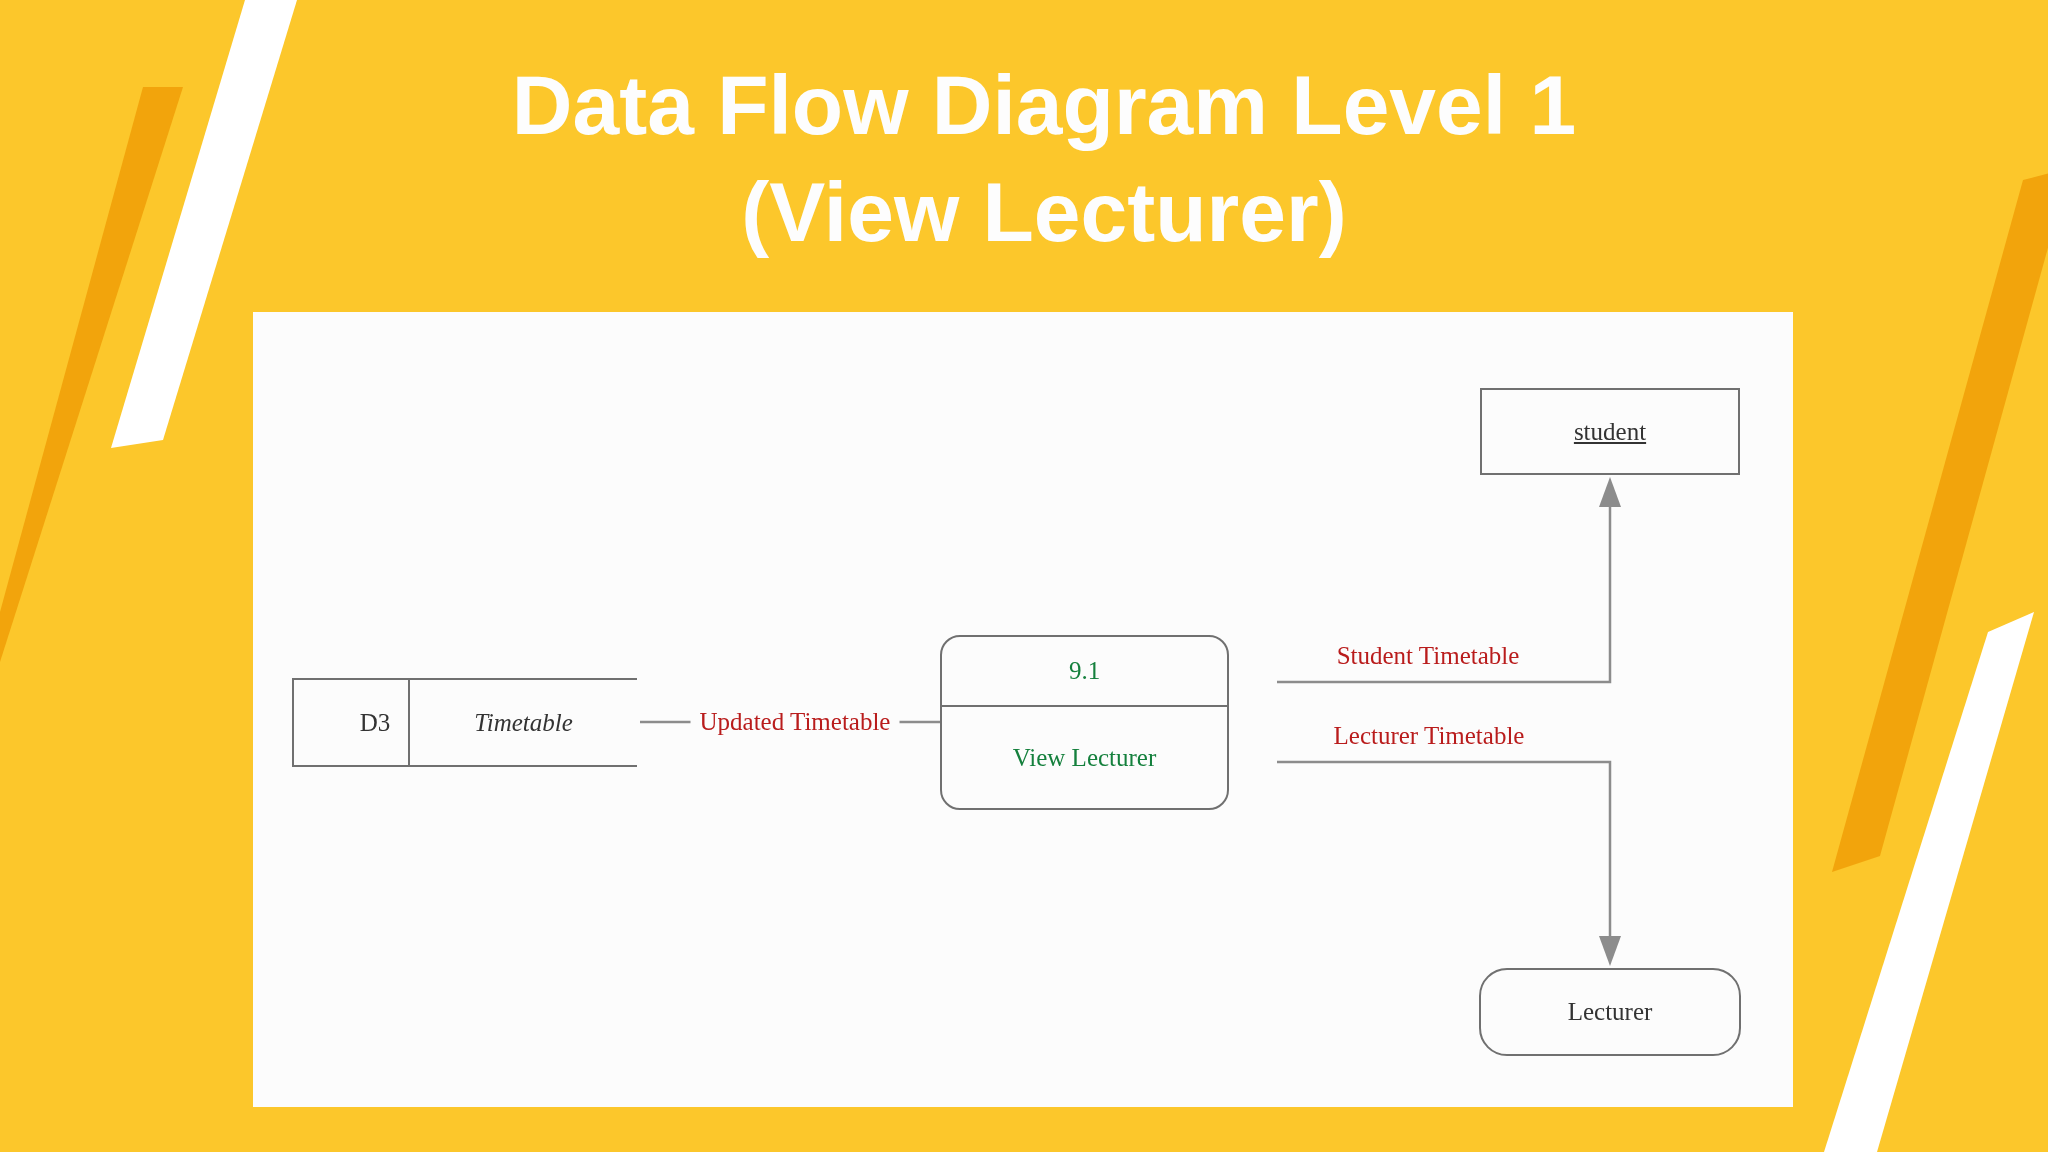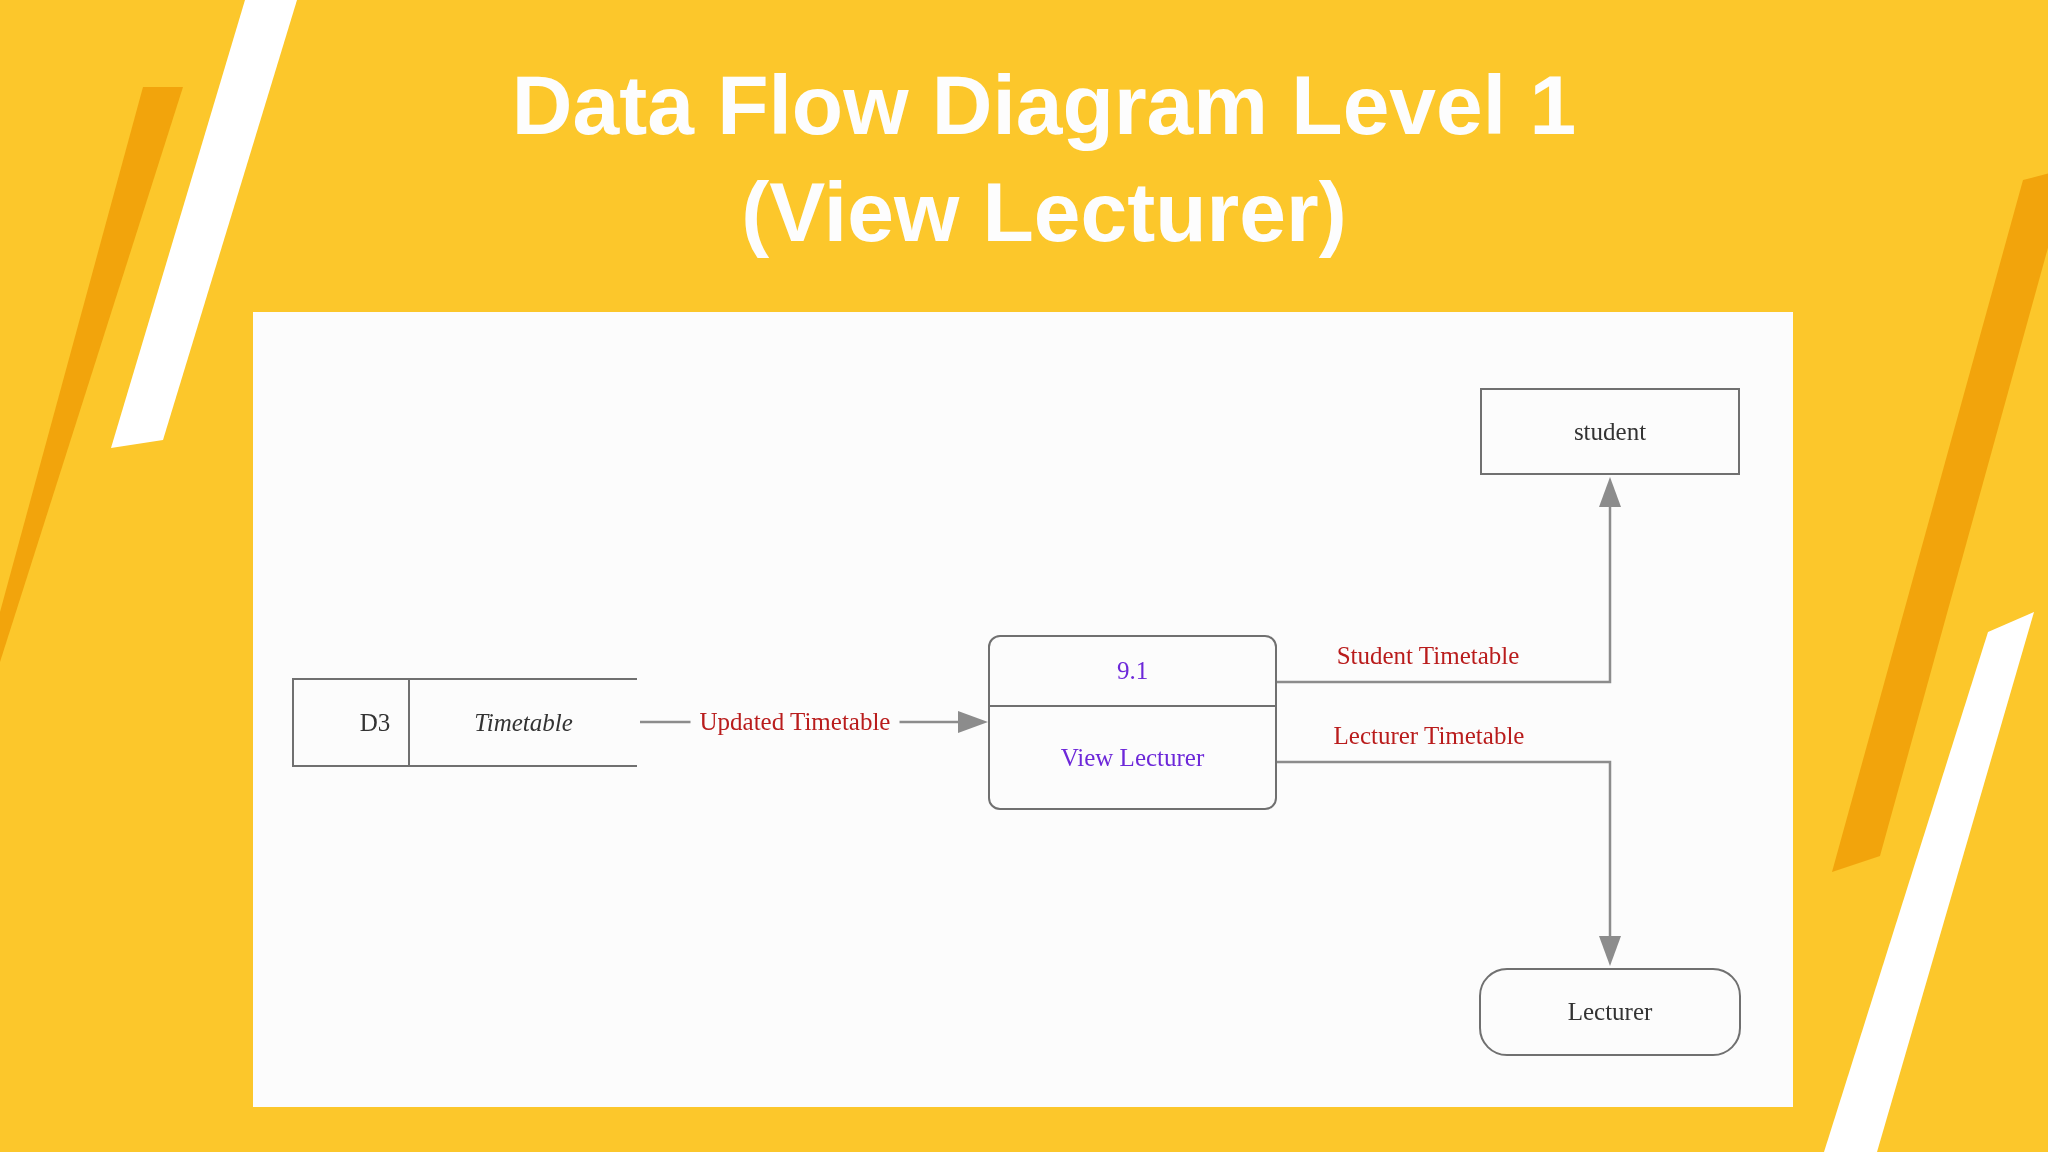--- a/index.html
+++ b/index.html
@@ -16,40 +16,40 @@
   .canvas{
     position:absolute;left:253px;top:312px;width:1540px;height:795px;
     background:#FCFCFC;
   }
   .entity{
     position:absolute;border:2px solid #707070;background:#FCFCFC;
     display:flex;align-items:center;justify-content:center;
     font-family:"Liberation Serif","DejaVu Serif",serif;
     font-size:25px;color:#333333;box-sizing:border-box;
   }
-  .entity-student{left:1480px;top:388px;width:260px;height:87px;}
+  .entity-student{left:1480px;top:388px;width:260px;height:87px;text-decoration:underline;}
   .entity-lecturer{left:1479px;top:968px;width:262px;height:88px;border-radius:28px;}
   .datastore{
     position:absolute;left:292px;top:678px;width:345px;height:89px;
     border:2px solid #707070;border-right:none;background:#FCFCFC;
     display:flex;box-sizing:border-box;
     font-family:"Liberation Serif","DejaVu Serif",serif;
     font-size:25px;color:#333333;
   }
   .ds-id{
     width:66px;border-right:2px solid #707070;
     display:flex;align-items:center;justify-content:center;padding-left:48px;
   }
   .ds-name{flex:1;display:flex;align-items:center;justify-content:center;font-style:italic;}
   .process{
-    position:absolute;left:988px;top:635px;width:289px;height:175px;
-    border:2px solid #707070;border-radius:12px;background:#FCFCFC;
+    position:absolute;left:940px;top:635px;width:289px;height:175px;
+    border:2px solid #707070;border-radius:20px;background:#FCFCFC;
     display:flex;flex-direction:column;box-sizing:border-box;
     font-family:"Liberation Serif","DejaVu Serif",serif;
-    font-size:25px;color:#6d28d9;
+    font-size:25px;color:#15803d;
   }
   .proc-num{
     height:68px;border-bottom:2px solid #707070;
     display:flex;align-items:center;justify-content:center;
   }
   .proc-name{flex:1;display:flex;align-items:center;justify-content:center;}
   .flow-label{
     position:absolute;transform:translate(-50%,-50%);
     font-family:"Liberation Serif","DejaVu Serif",serif;
     font-size:25px;color:#b91c1c;white-space:nowrap;

